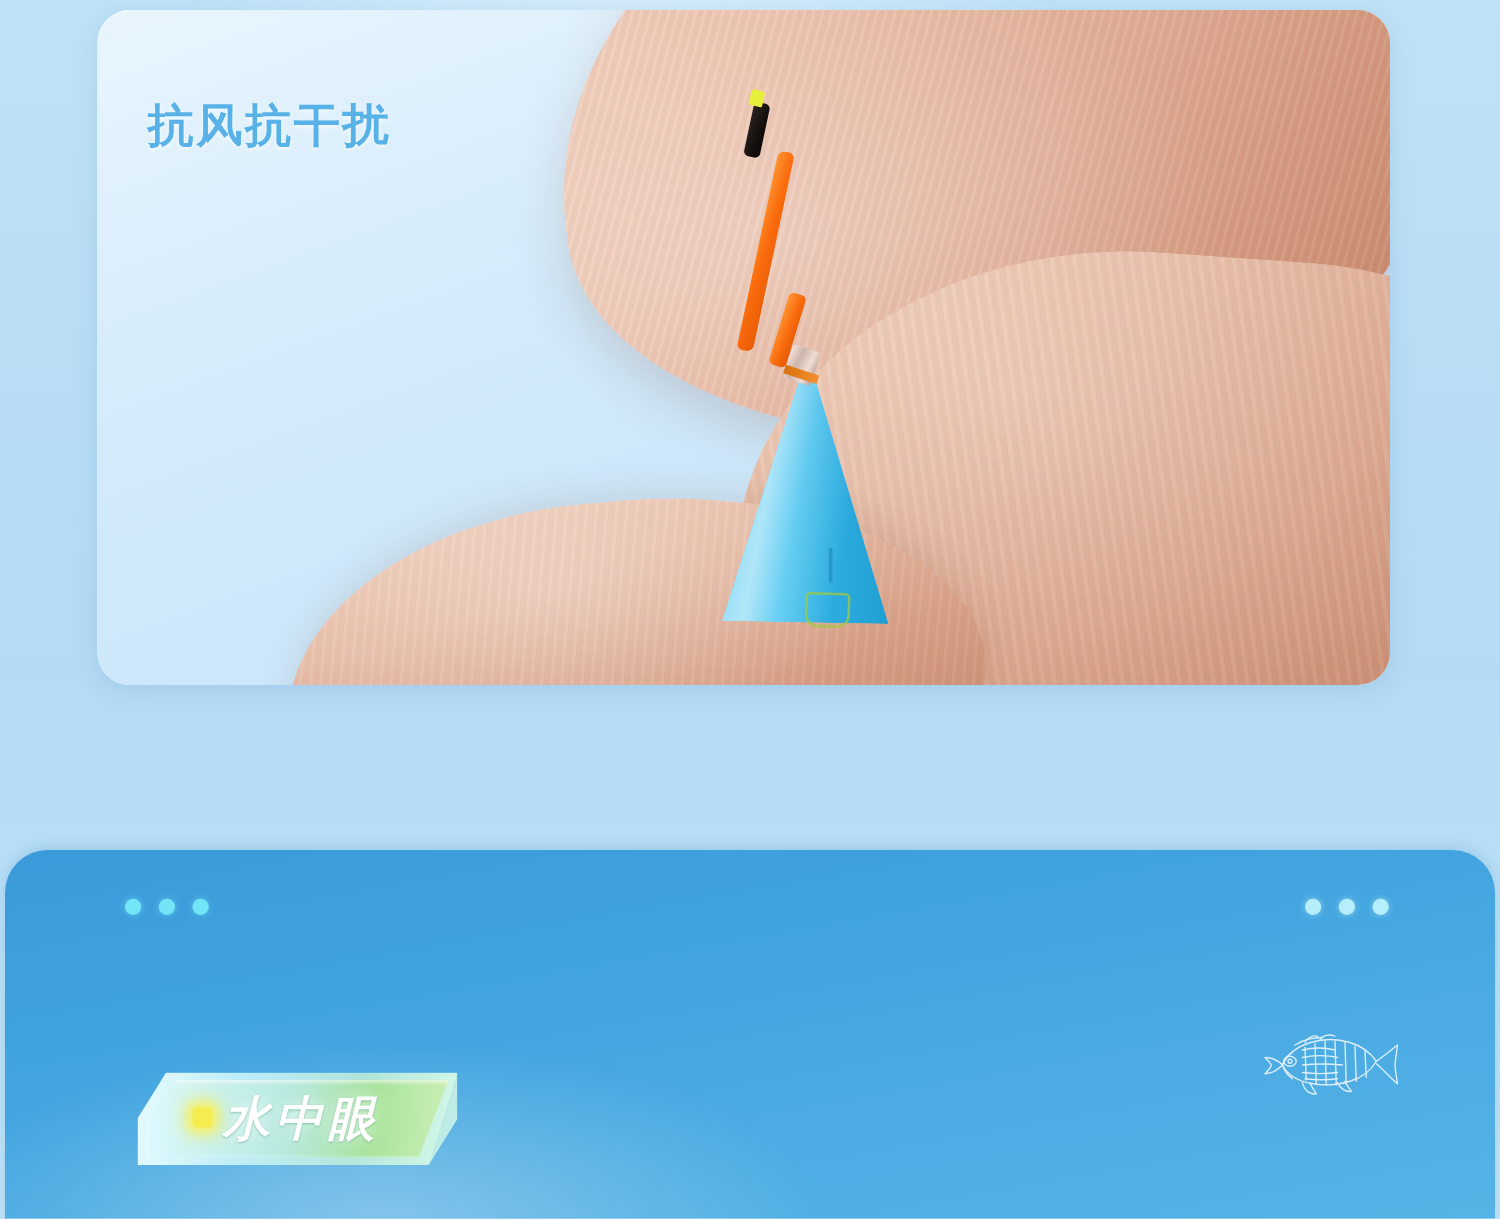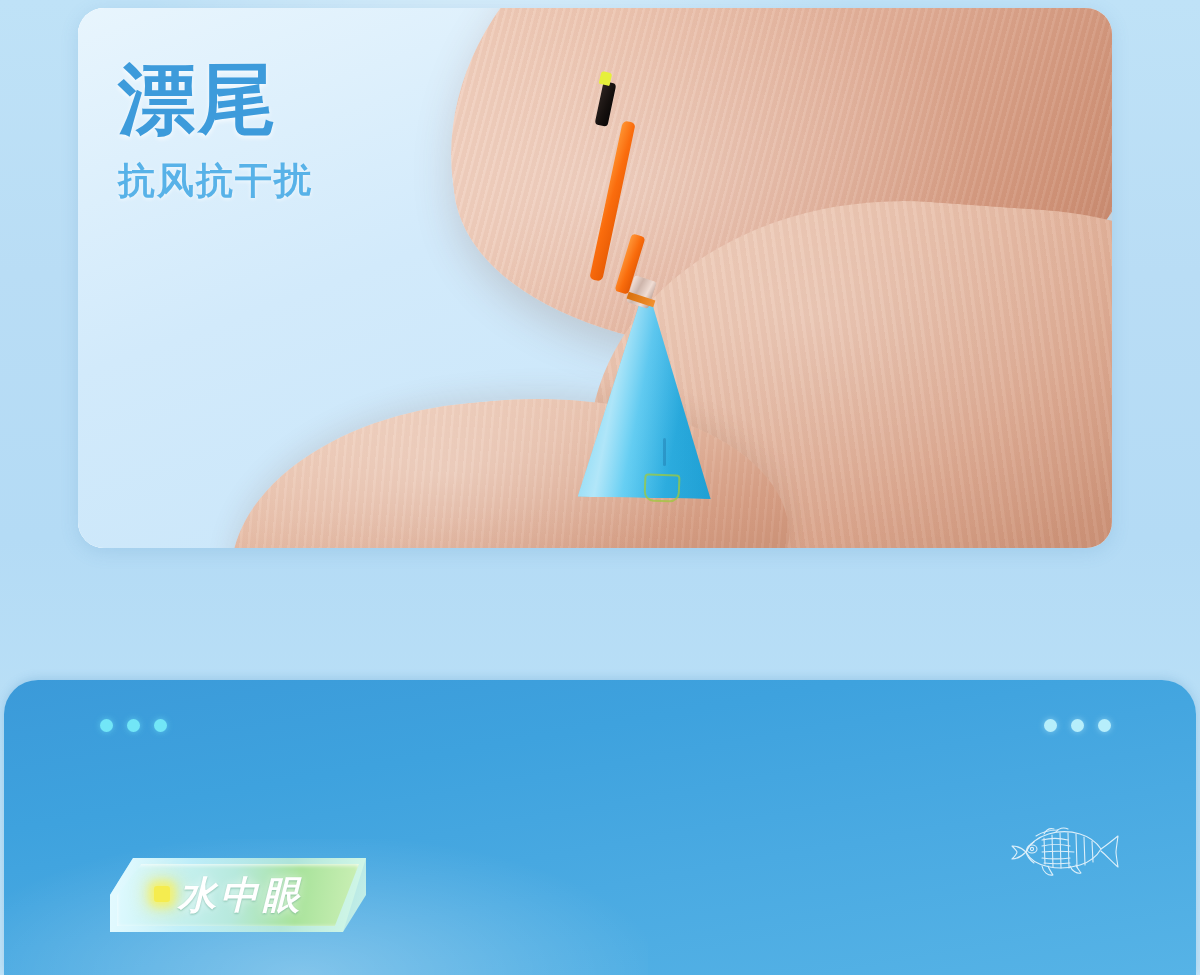--- a/index.html
+++ b/index.html
@@ -416,21 +416,20 @@
         <div class="float-tail"></div>
         <div class="float-tip-black"></div>
         <div class="float-tip-yellow"></div>
       </div>
     </div>
 
     <div class="card-sheen"></div>
     <div class="card-topglow"></div>
 
     <div id="hero-text">
-      <div class="headline-line l1">漂尾</div>
       <div class="subline">抗风抗干扰</div>
     </div>
 
   </div>
 
   <div id="bottom-panel">
     <div class="panel-glow"></div>
   </div>
 
   <div class="dots" id="dots-left">

